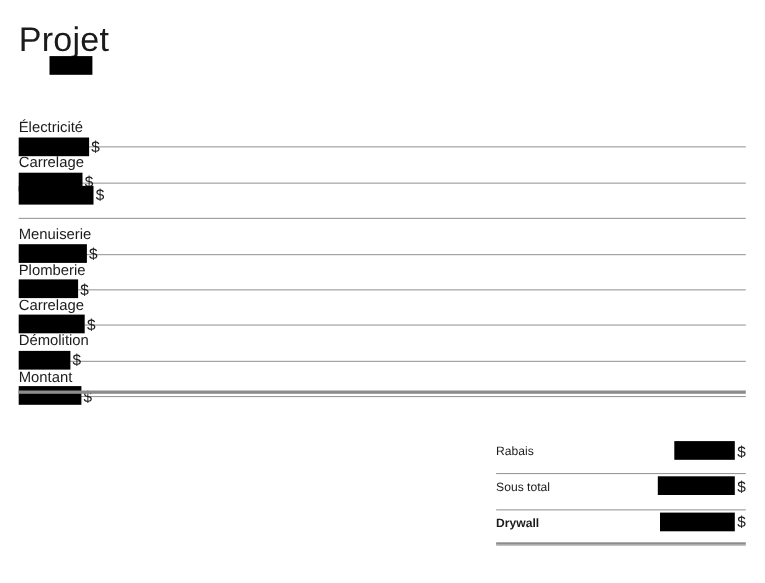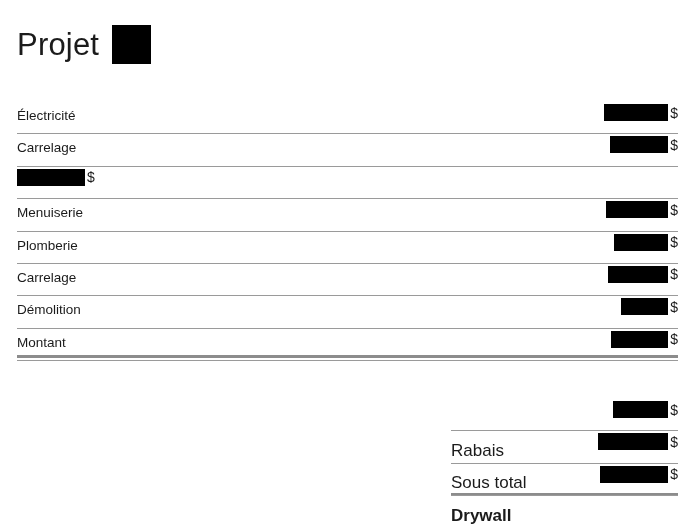--- a/index.html
+++ b/index.html
@@ -25,20 +25,21 @@
   }
 
   
   .title-row {
     position: absolute;
     left: 17px;
     top: 20px;
     display: flex;
     align-items: center;
     height: 48px;
+    flex-direction: column;
   }
   .title-text {
     font-size: 31px;
     font-weight: 300;
     letter-spacing: 0.2px;
     line-height: 1;
     color: #1b1b1b;
     white-space: nowrap;
   }
   .redaction-square {
@@ -57,20 +58,21 @@
     width: 661px;
   }
   .item-row {
     position: relative;
     height: 32.4px;
     display: flex;
     align-items: flex-start;
     justify-content: space-between;
     border-bottom: 1px solid #9a9a9a;
     box-sizing: border-box;
+    flex-direction: column;
   }
   .item-label {
     font-size: 13.5px;
     line-height: 1;
     padding-top: 7px;
     color: #1b1b1b;
     white-space: nowrap;
   }
   .amount-cell {
     display: flex;
@@ -108,26 +110,25 @@
   .total-row {
     position: relative;
     height: 32.4px;
     display: flex;
     align-items: flex-start;
     justify-content: space-between;
     border-bottom: 1px solid #9a9a9a;
     box-sizing: border-box;
   }
   .total-label {
-    font-size: 17px;
+    font-size: 11px;
     line-height: 1;
     padding-top: 7px;
     color: #1b1b1b;
     white-space: nowrap;
-    margin-top: 36px;
   }
   .total-row.emphasis .total-label {
     font-weight: bold;
   }
   .totals-end-rule {
     position: absolute;
     left: 451px;
     top: 493px;
     width: 227px;
     height: 2px;

